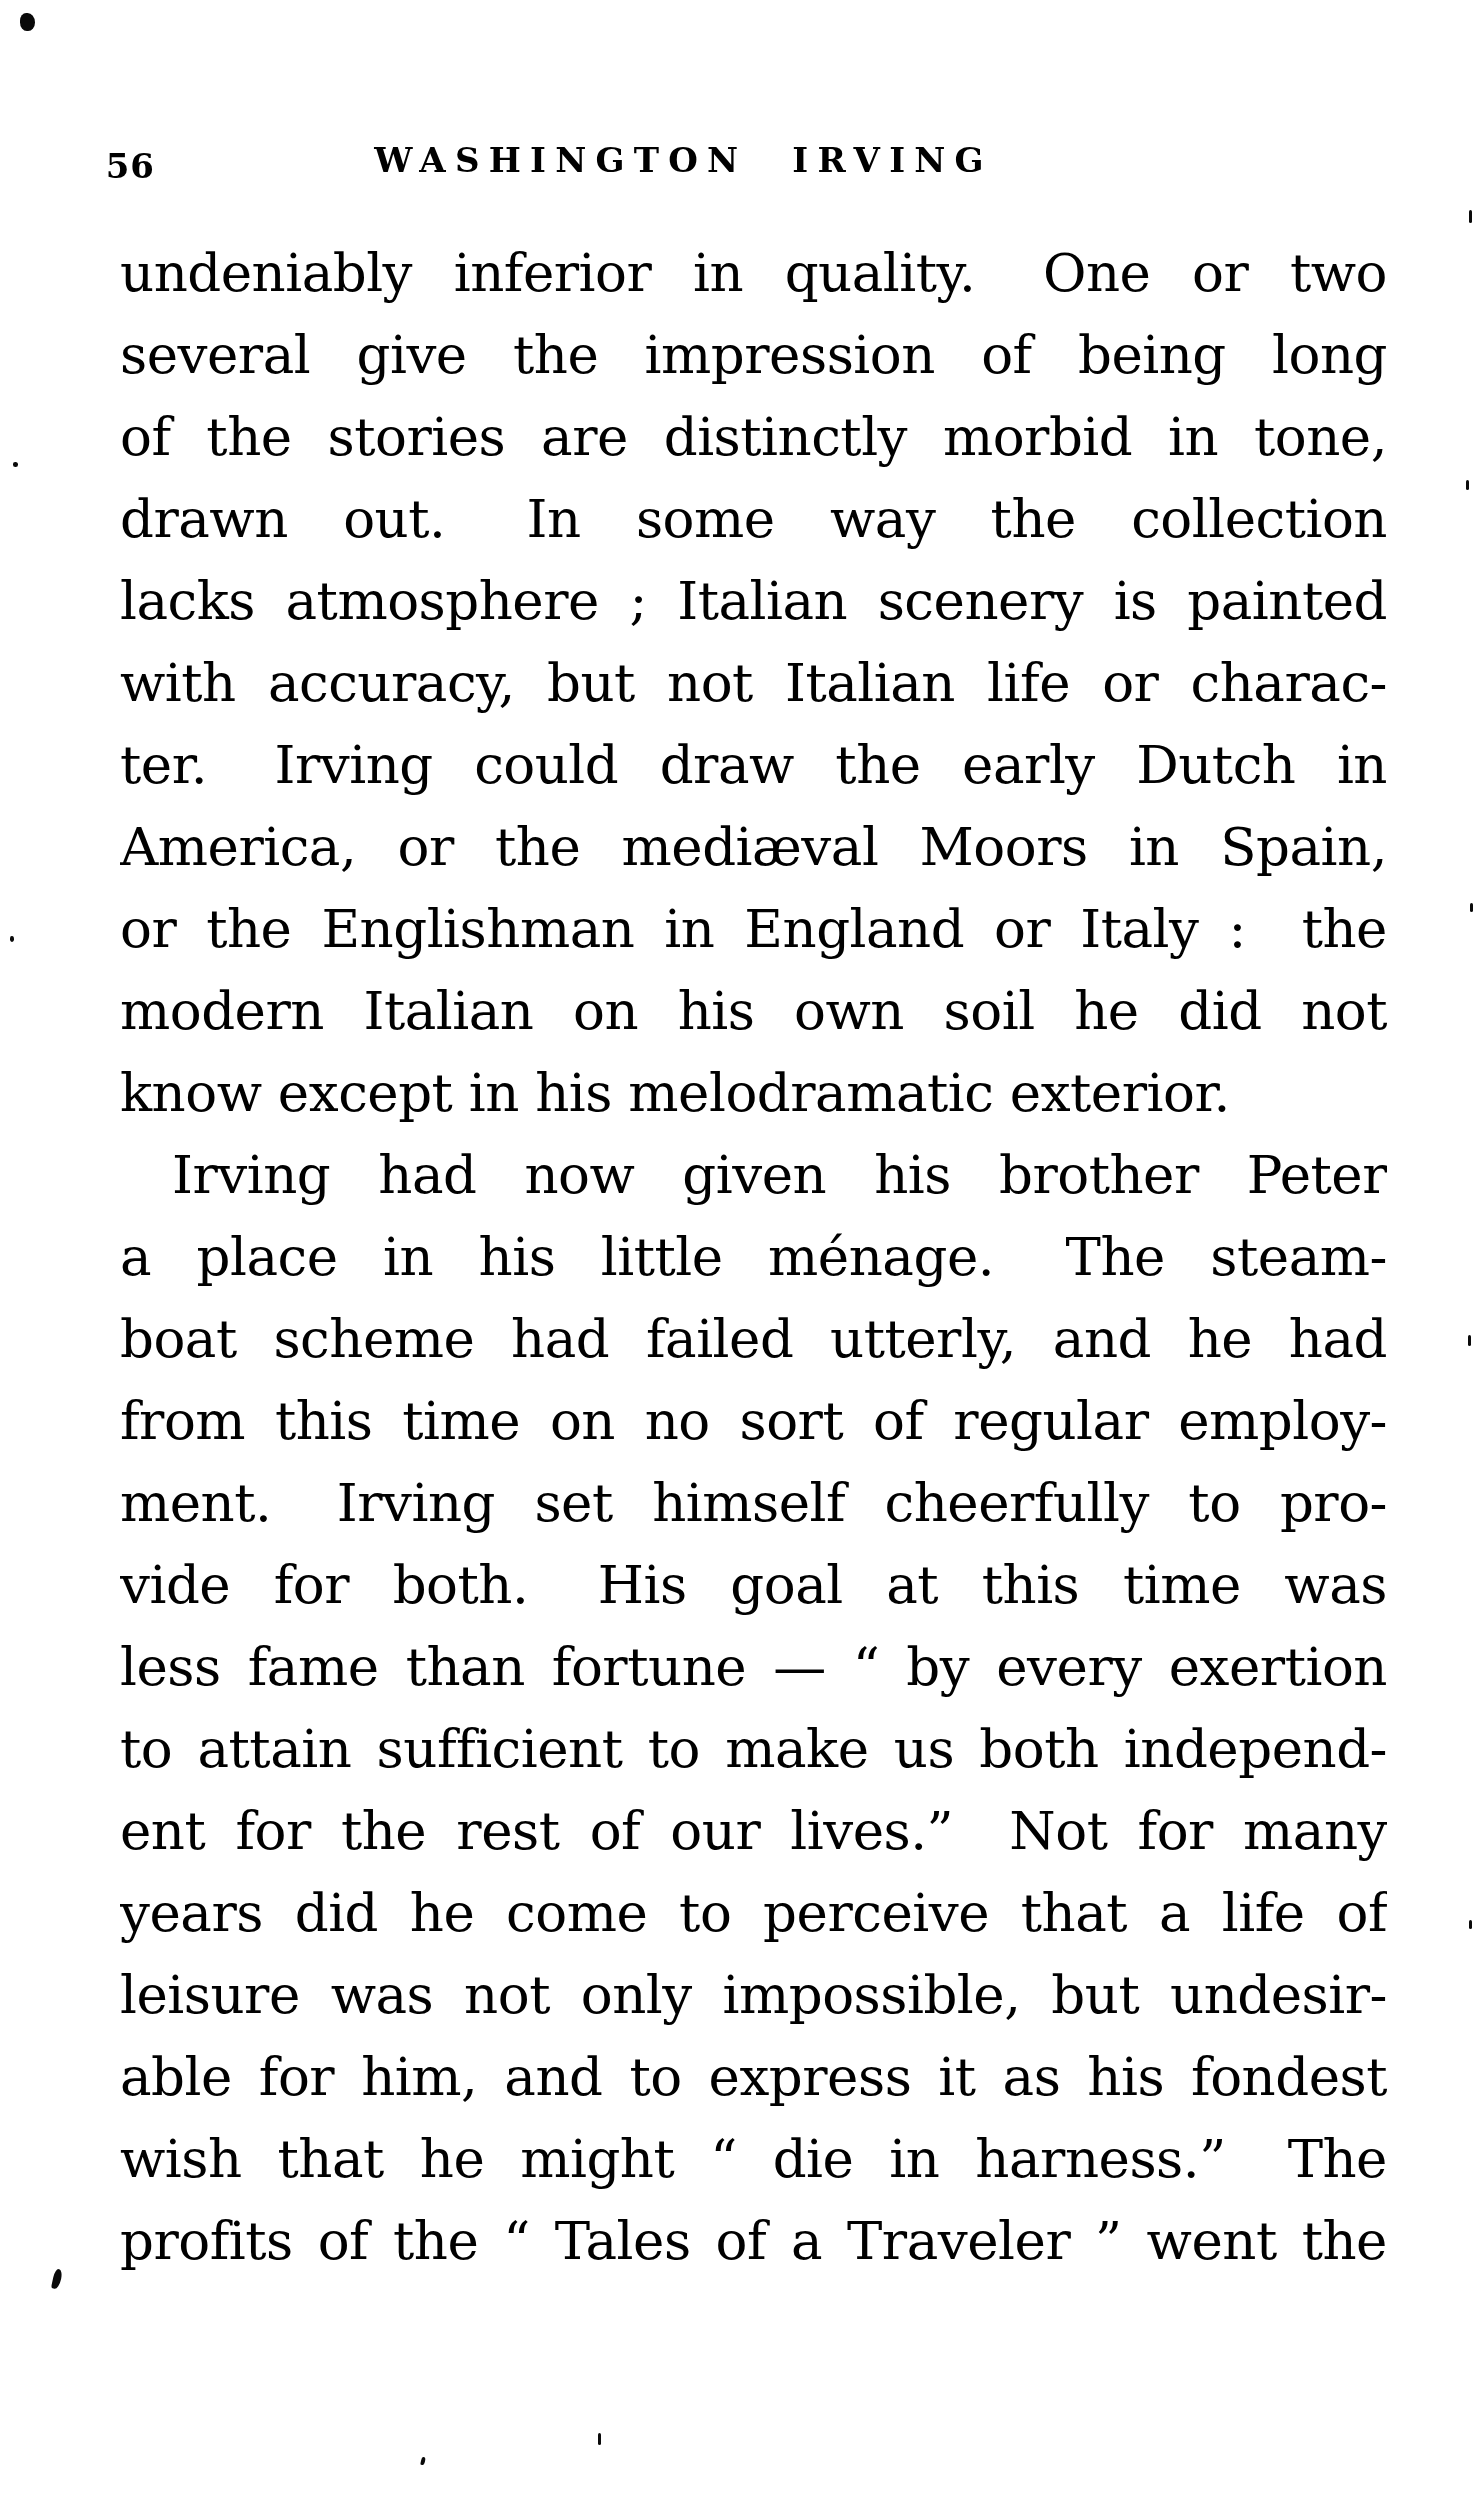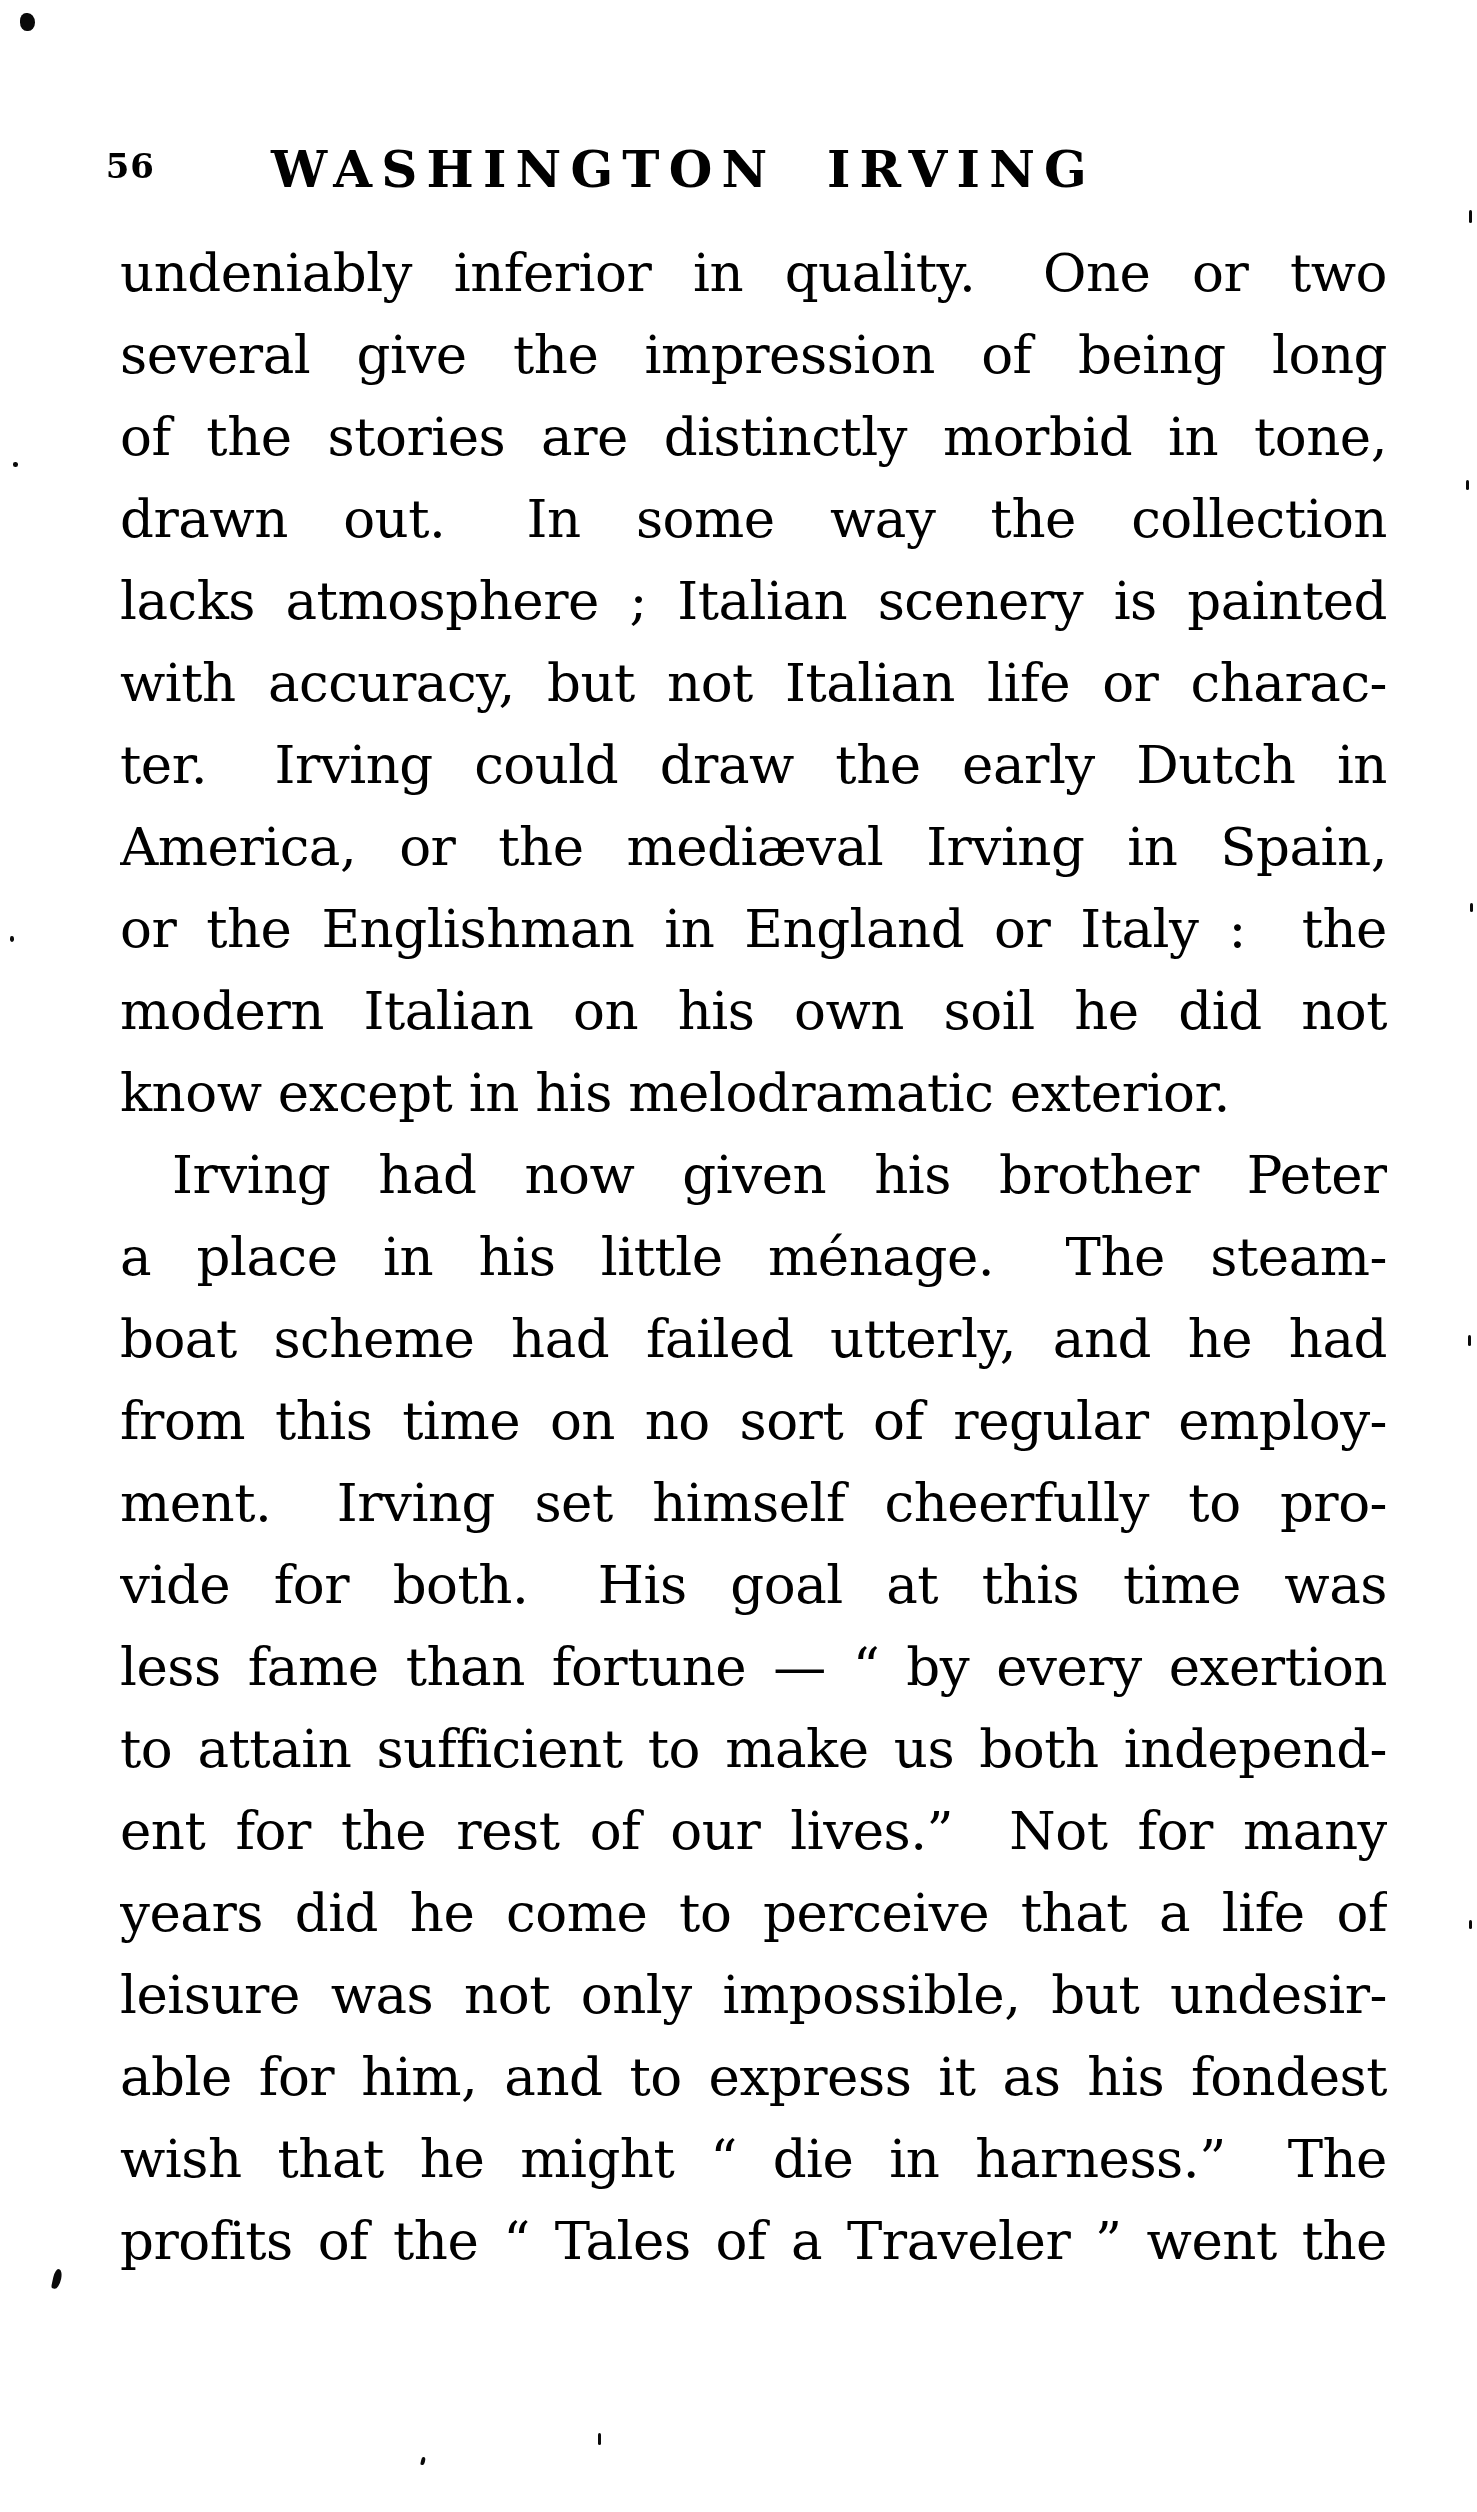--- a/index.html
+++ b/index.html
@@ -27,21 +27,21 @@
   .page-number {
     position: absolute;
     left: 1.8px;
     top: 5.5px;
     font-size: 34px;
     font-weight: 700;
     letter-spacing: 0.9px;
   }
   .running-title {
     text-align: center;
-    font-size: 50px;
+    font-size: 34px;
     font-weight: 700;
     letter-spacing: 9.2px;
     word-spacing: 24px;
     white-space: nowrap;
   }
   .running-title .title-inner {
     position: relative;
     left: -53px;
   }
   
@@ -93,21 +93,21 @@
 
   <div class="page-text" id="page-text">
 
   <div class="line">undeniably inferior in quality.  One or two</div>
       <div class="line">several give the impression of being long</div>
       <div class="line">of the stories are distinctly morbid in tone,</div>
       <div class="line">drawn out.  In some way the collection</div>
       <div class="line">lacks atmosphere ; Italian scenery is painted</div>
       <div class="line">with accuracy, but not Italian life or charac-</div>
       <div class="line">ter.  Irving could draw the early Dutch in</div>
-      <div class="line">America, or the mediæval Irving in Spain,</div>
+      <div class="line">America, or the mediæval Moors in Spain,</div>
       <div class="line">or the Englishman in England or Italy :  the</div>
       <div class="line">modern Italian on his own soil he did not</div>
       <div class="line para-end">know except in his melodramatic exterior.</div>
       <div class="line indent">Irving had now given his brother Peter</div>
       <div class="line">a place in his little ménage.  The steam-</div>
       <div class="line">boat scheme had failed utterly, and he had</div>
       <div class="line">from this time on no sort of regular employ-</div>
       <div class="line">ment.  Irving set himself cheerfully to pro-</div>
       <div class="line">vide for both.  His goal at this time was</div>
       <div class="line">less fame than fortune — “ by every exertion</div>

